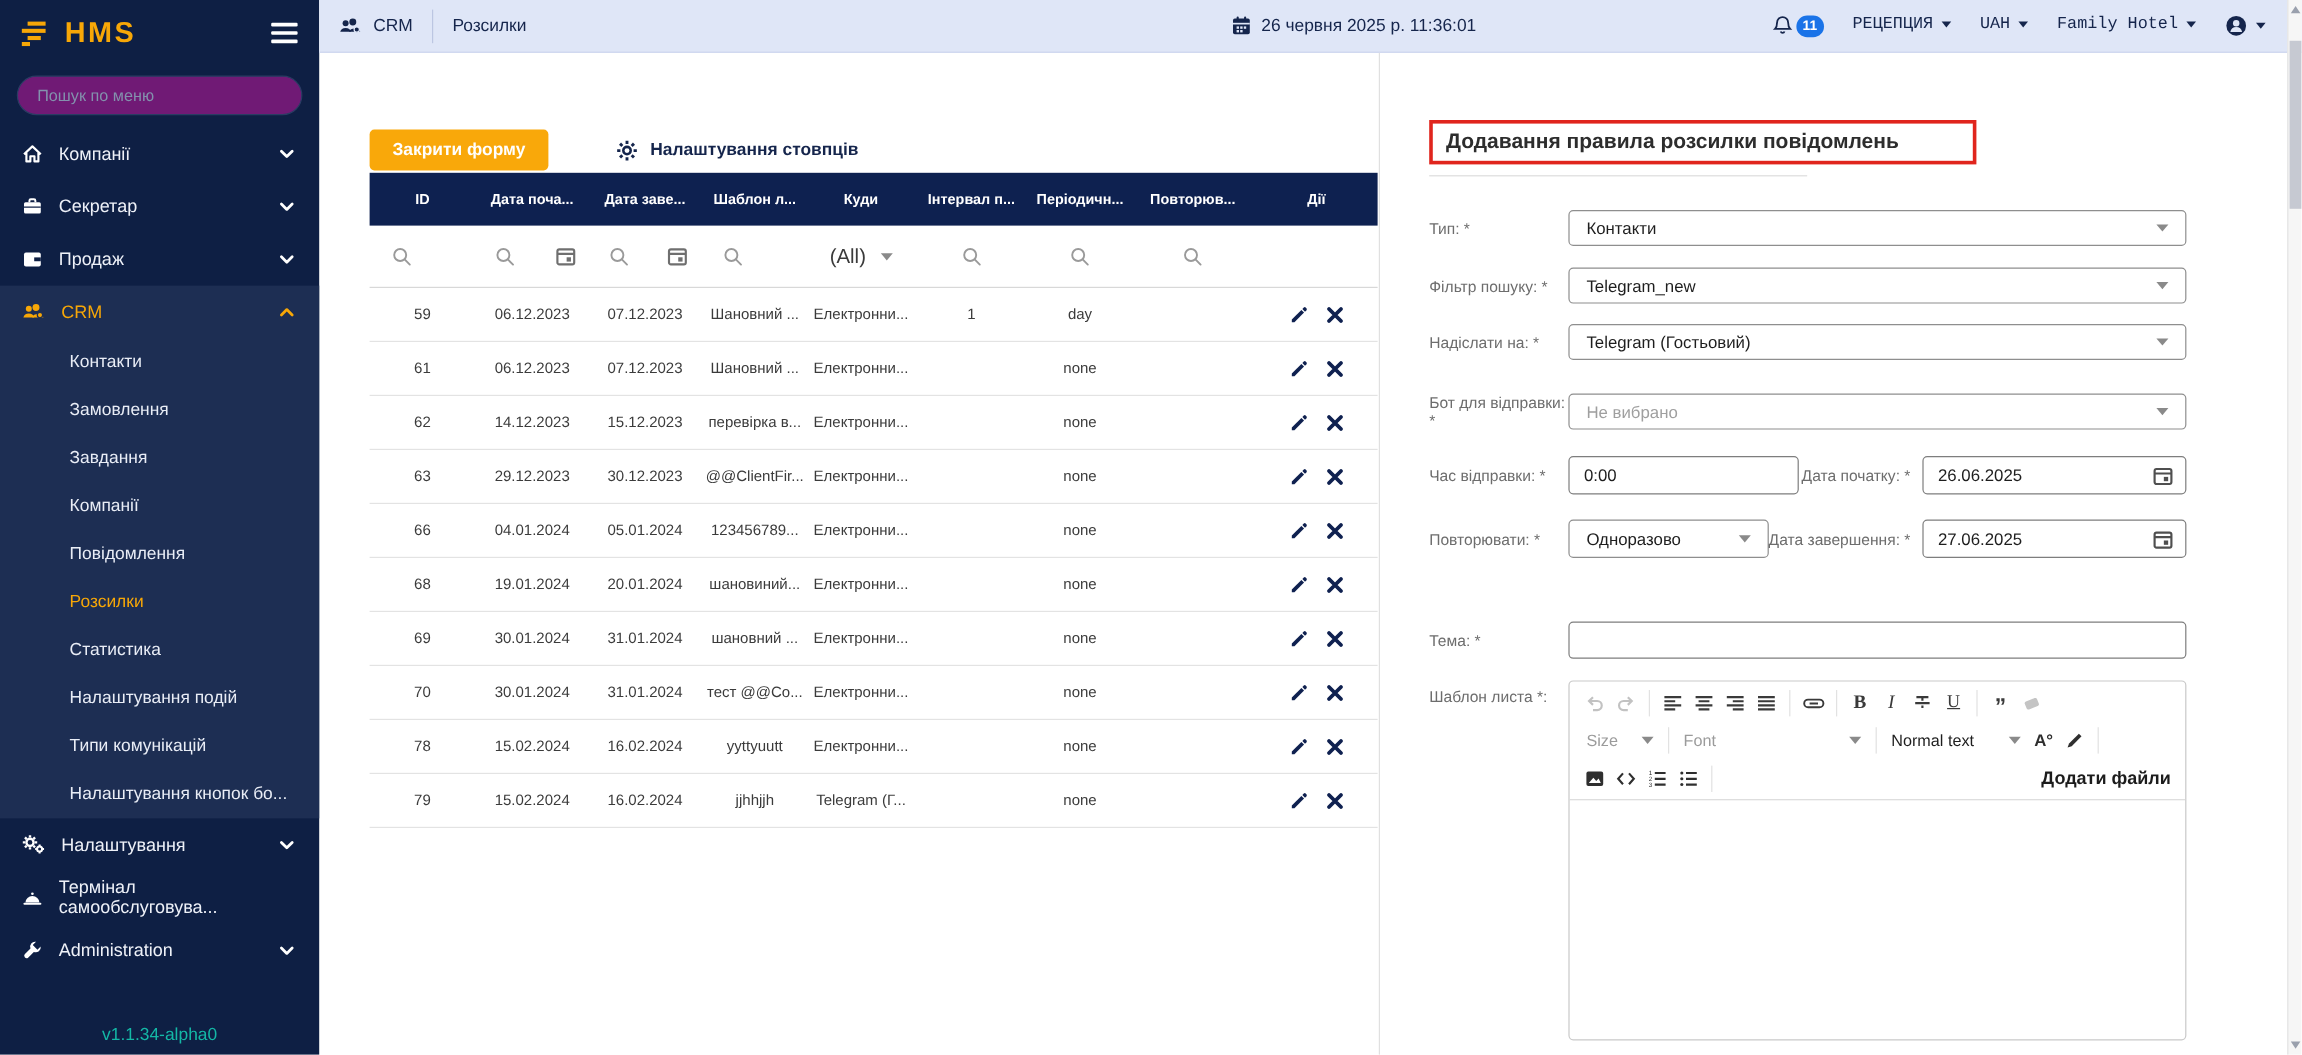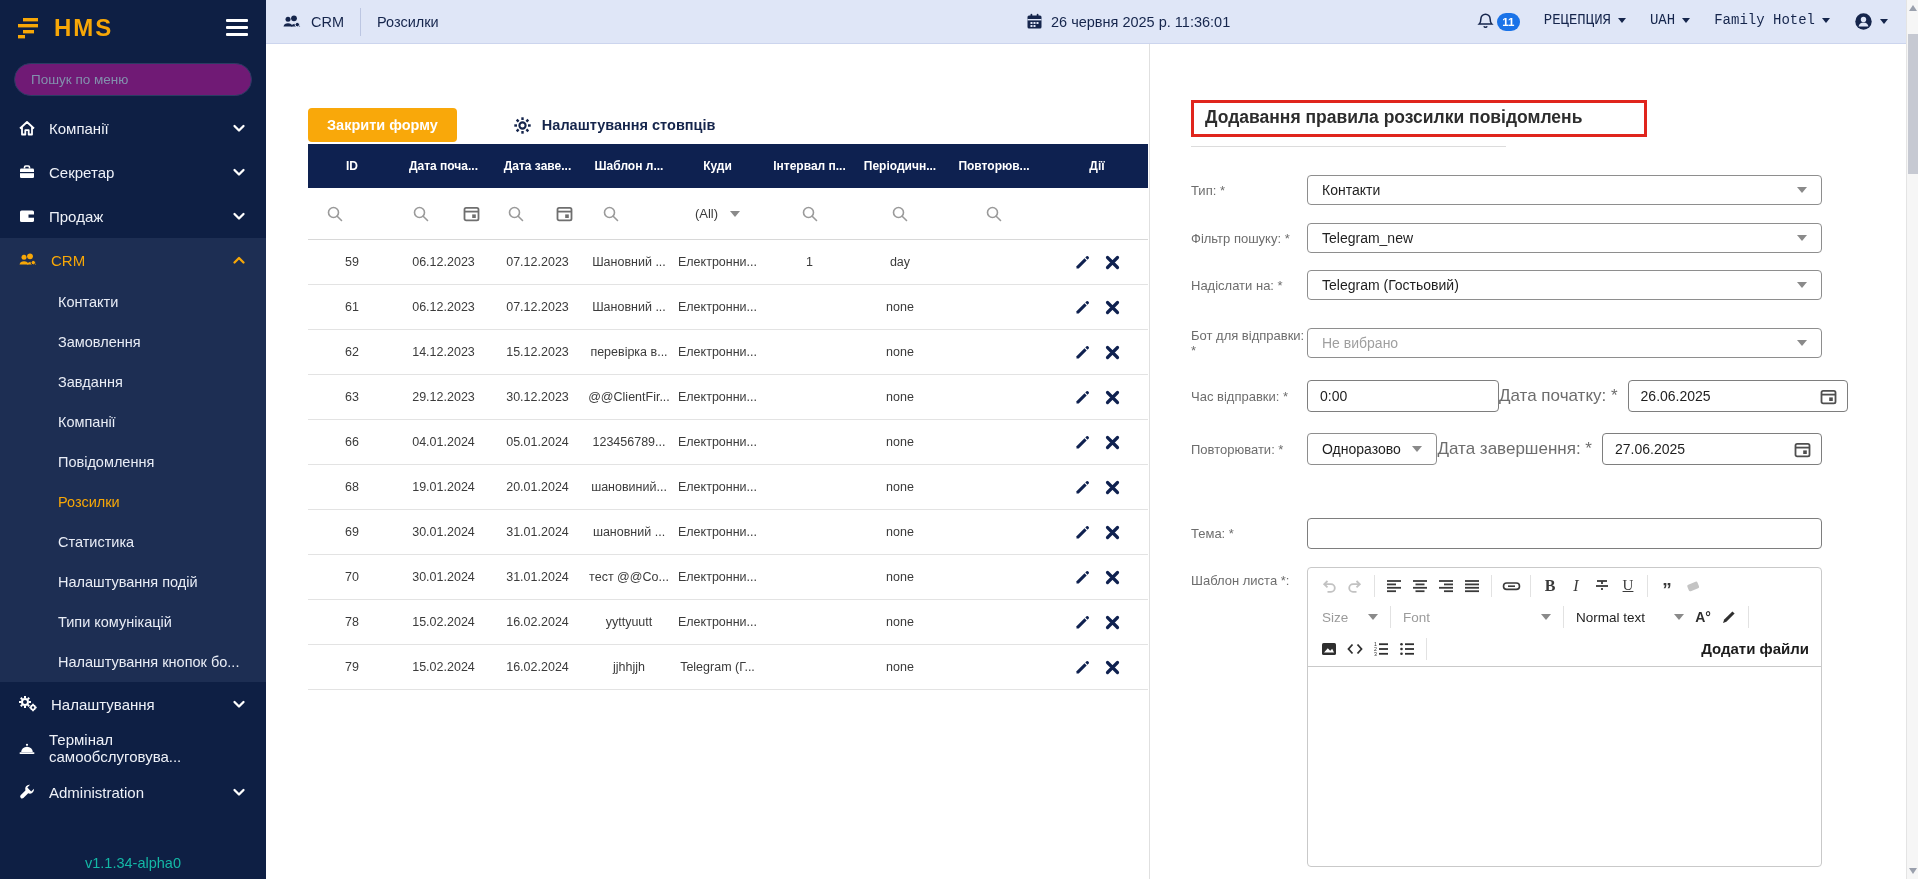--- a/index.html
+++ b/index.html
@@ -62,21 +62,21 @@
   .tr { display:grid; grid-template-columns:88px 95px 93px 90px 87px 97px 84px 104px 102px;
         align-items:center; }
   .tr.head { background:#0e2150; color:#fff; height:44px; font-size:12px; font-weight:bold; }
   .tr.filter { height:52px; border-bottom:1px solid #d8d8d8; }
   .tr.data { height:45px; border-bottom:1px solid #e3e3e3; color:#3b3b3b; font-size:12.5px; }
   .td { text-align:center; overflow:hidden; white-space:nowrap; }
   .fc { display:flex; align-items:center; }
   .fc.left { padding-left:18px; }
   .fc.spread { justify-content:space-between; padding:0 10px 0 16px; }
   .fc.center { justify-content:center; }
-  .all-dd { display:flex; align-items:center; gap:12px; font-size:13px; color:#3b3b3b; }
+  .all-dd { display:flex; align-items:center; gap:12px; font-size:17px; color:#3b3b3b; }
   .caret-gray { width:0; height:0; border-left:5px solid transparent; border-right:5px solid transparent;
                 border-top:6px solid #8a8a8a; }
   .act-cell { display:flex; align-items:center; justify-content:center; gap:14px; }
 
   
   .form-pane { flex:1; border-left:1px solid #e0e0e0; padding:56px 0 0 41px; position:relative; }
   .form-title-box { border:3px solid #e0251d; width:456px; padding:4px 12px 6px 11px; }
   .form-title { font-size:17.5px; font-weight:600; color:#2d2d2d; white-space:nowrap; }
   .title-rule { width:315px; height:1px; background:#dcdcdc; margin-top:9px; }
   .frow { display:flex; align-items:center; }
@@ -84,21 +84,21 @@
   .flabel { width:116px; flex-shrink:0; font-size:13px; color:#6d6d6d; }
   .fctl { width:515px; }
   .selbox { height:30px; border:1px solid #8e8e8e; border-radius:4px; display:flex;
             align-items:center; justify-content:space-between; padding:0 14px; font-size:14px;
             color:#1e1e1e; background:#fff; }
   .selbox .ph { color:#9f9f9f; }
   .ibox { height:32px; border:1px solid #7e7e7e; border-radius:4px; padding:0 12px; font-size:14px;
           color:#1e1e1e; font-family:inherit; outline:none; }
   .dual { display:flex; align-items:center; justify-content:space-between; }
   .dual-right { display:flex; align-items:center; }
-  .flabel2 { font-size:17px; color:#6d6d6d; margin-right:10px; white-space:nowrap; }
+  .flabel2 { font-size:13px; color:#6d6d6d; margin-right:10px; white-space:nowrap; }
   .datebox { width:220px; height:32px; border:1px solid #7e7e7e; border-radius:4px; display:flex;
              align-items:center; justify-content:space-between; padding:0 9px 0 12px; font-size:14px;
              color:#1e1e1e; }
   .selsm { width:192px; }
 
   
   .editor { width:515px; border:1px solid #c9c9c9; border-radius:4px; background:#fff; }
   .ed-row { display:flex; align-items:center; padding:0 8px; }
   .ed-row.r1 { height:32px; padding-top:3px; }
   .ed-row.r2 { height:34px; }

